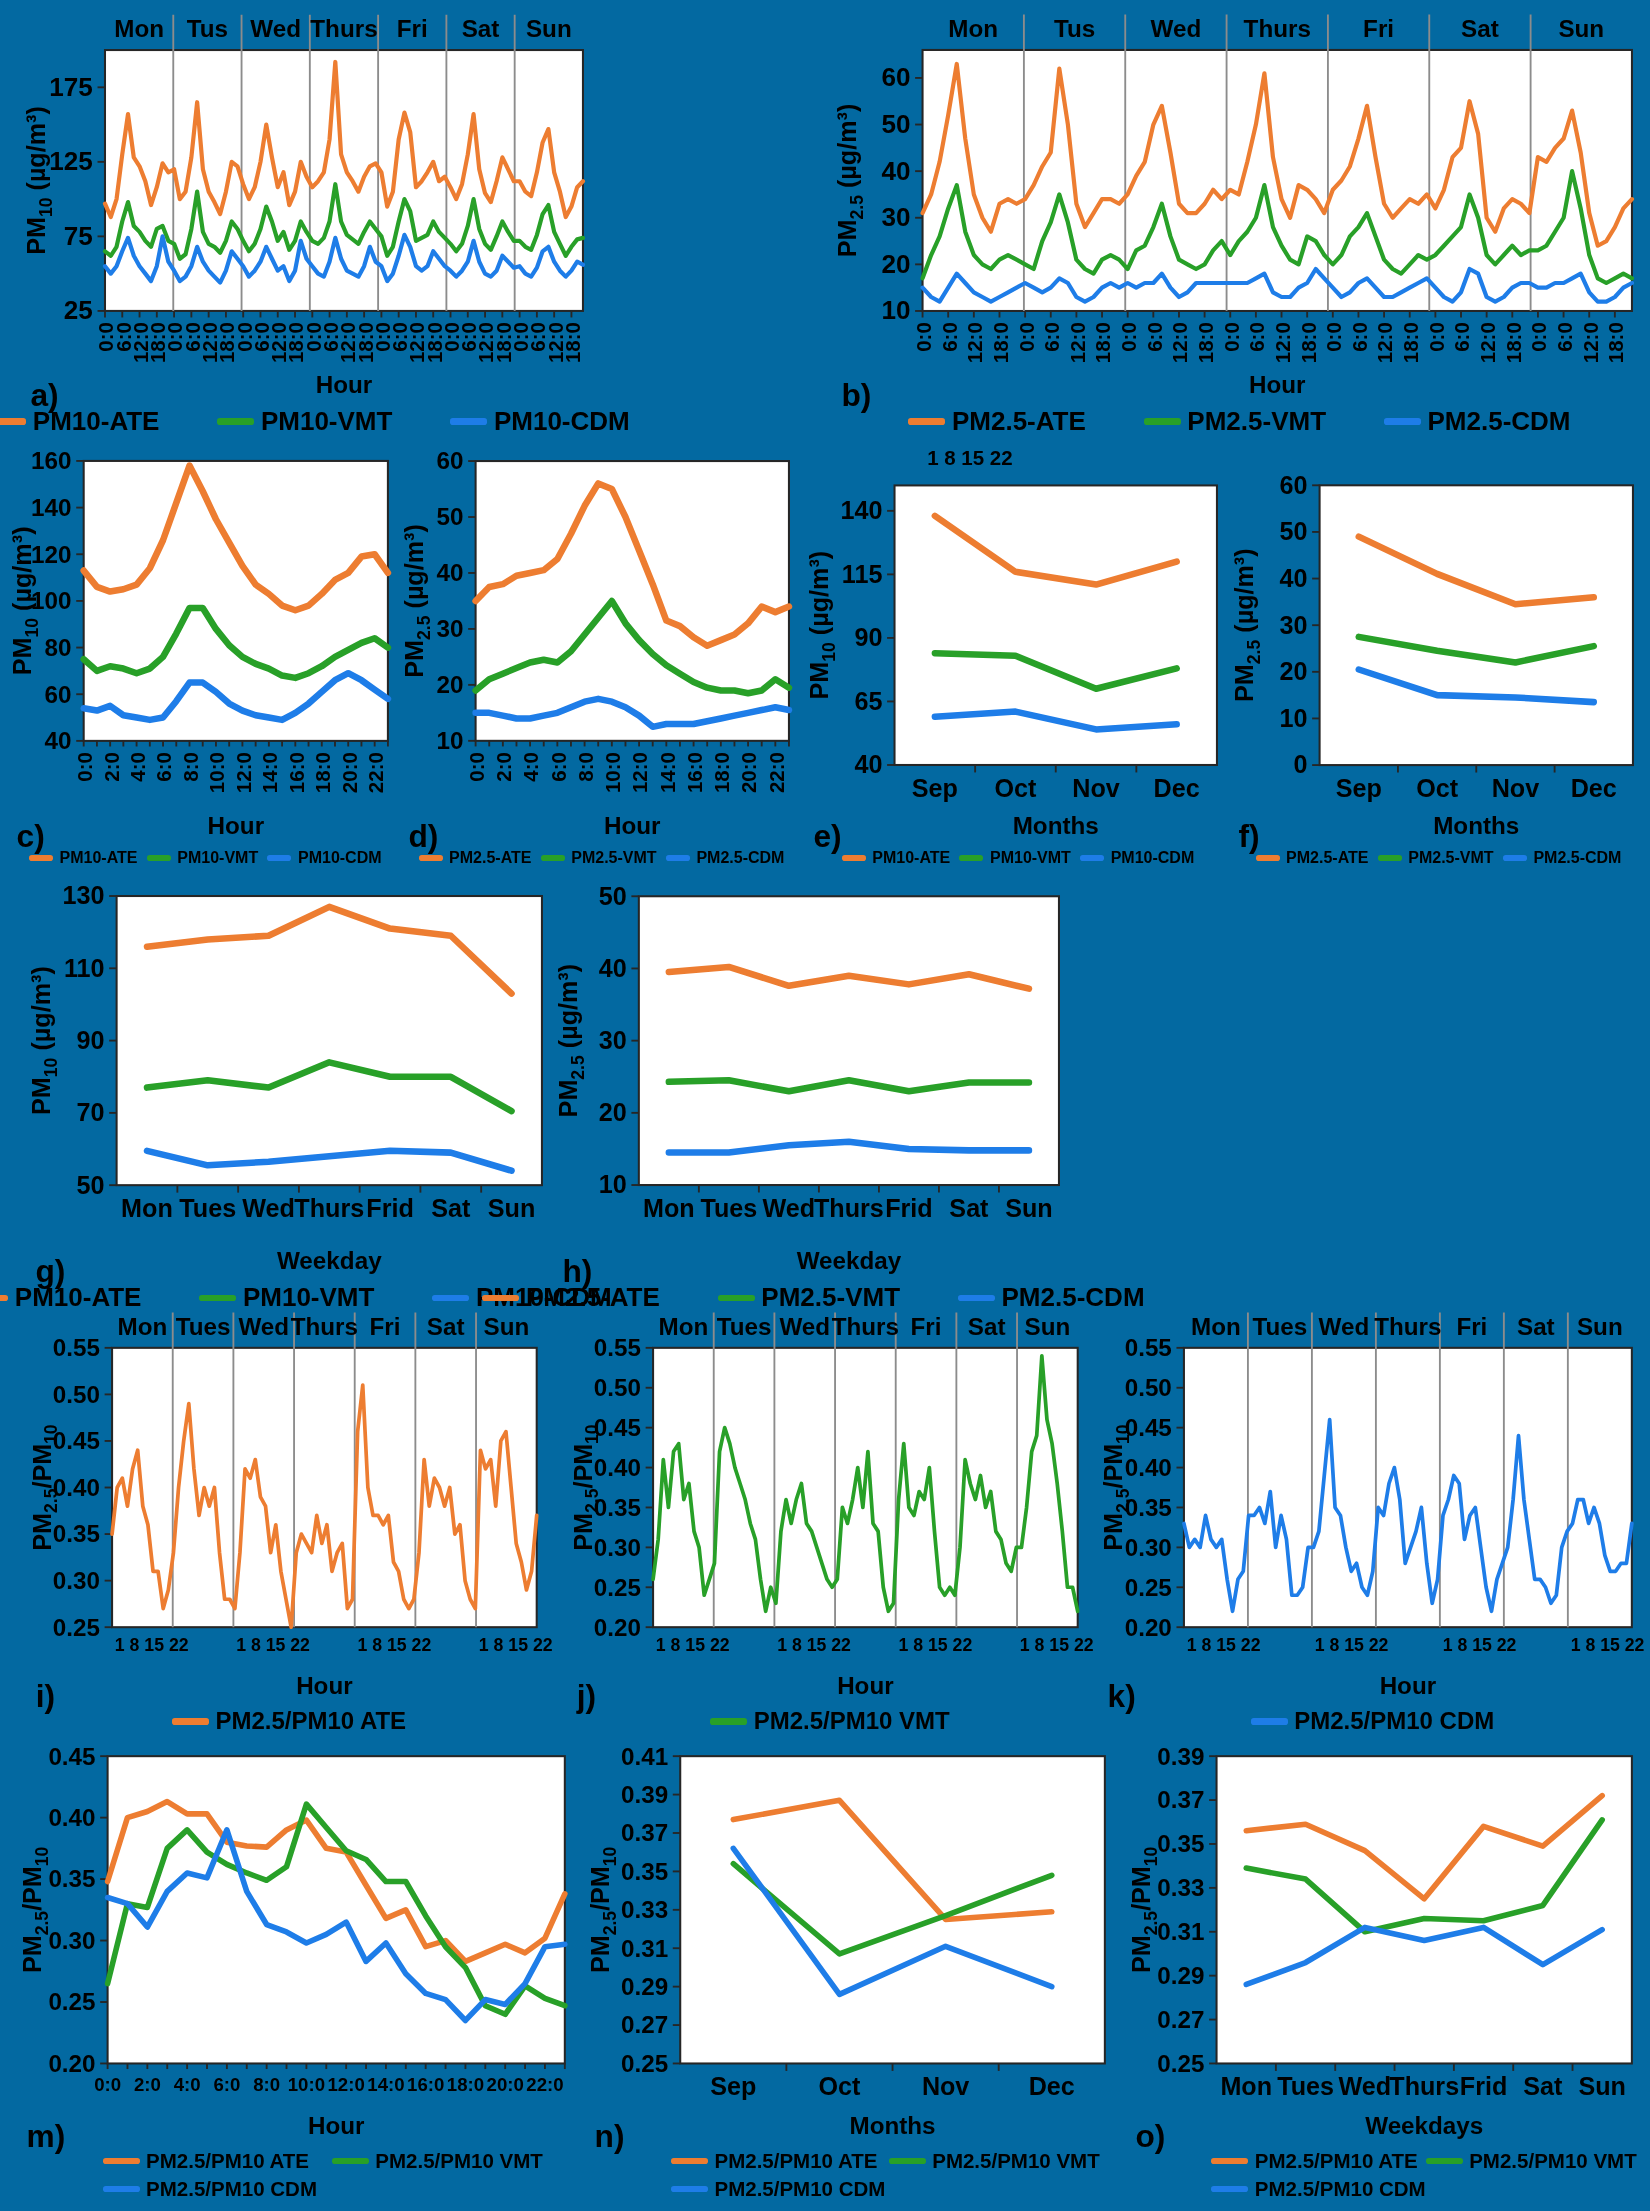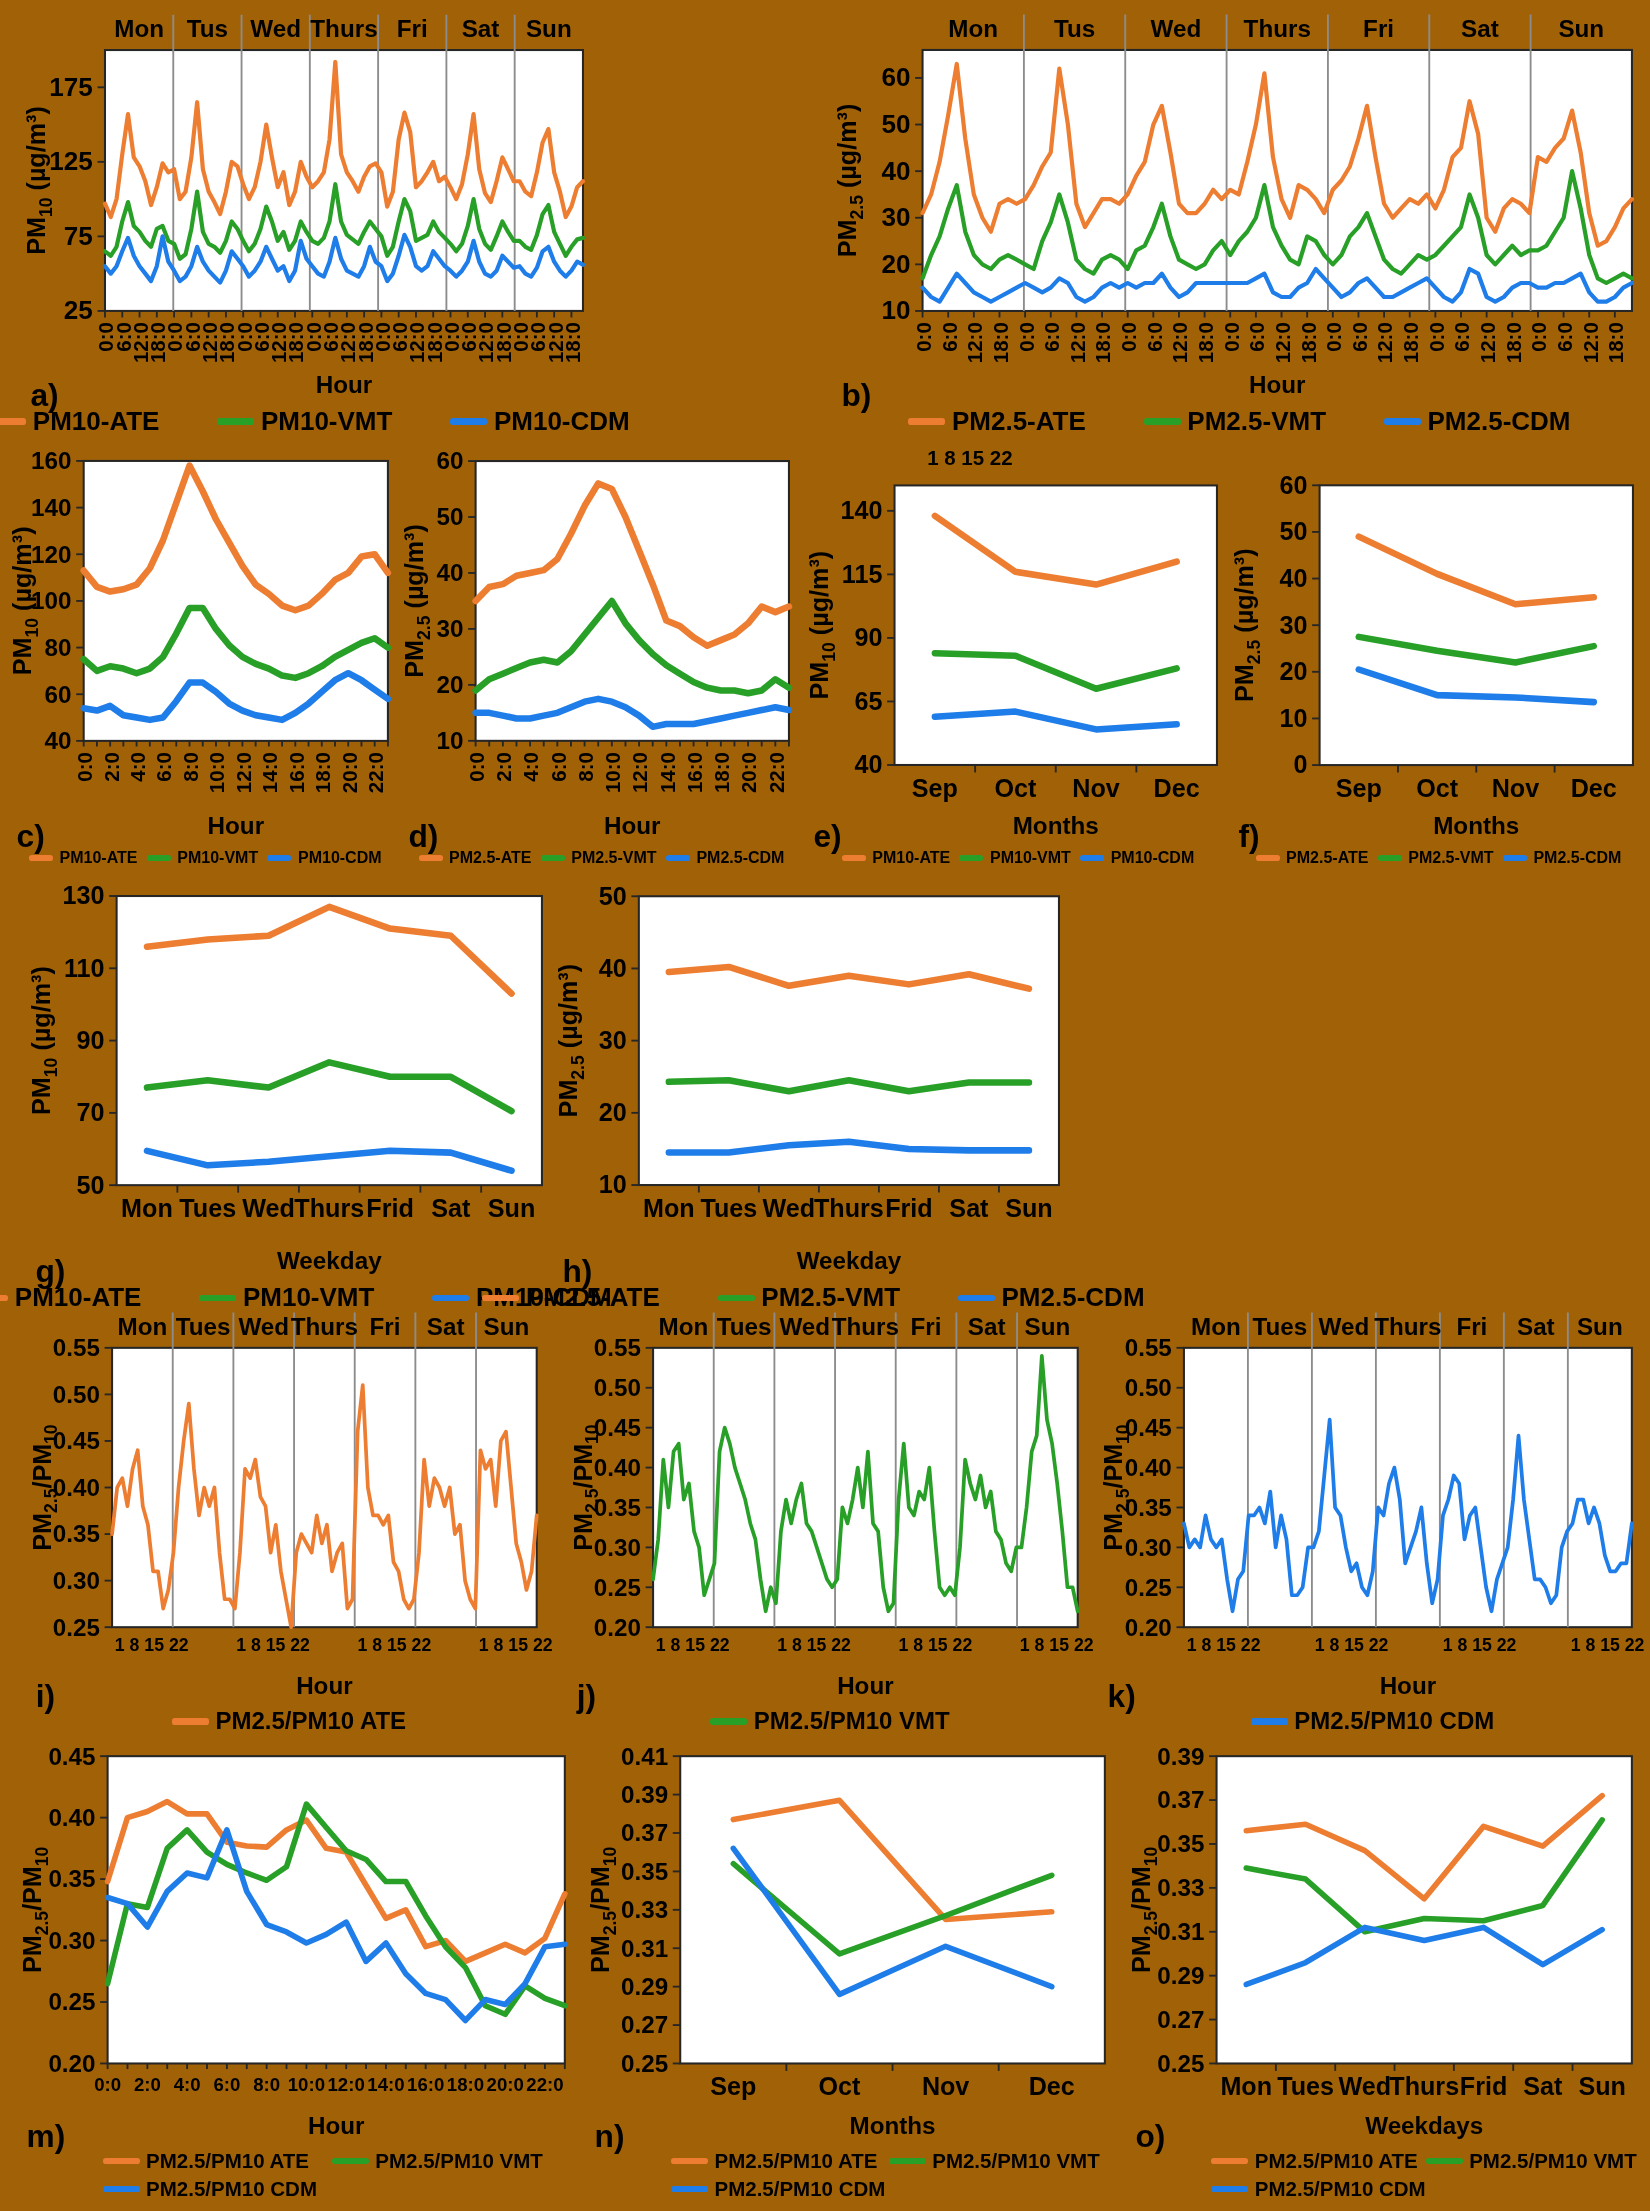--- a/index.html
+++ b/index.html
@@ -1,16 +1,16 @@
 <!DOCTYPE html>
 <html style="font-size:15px"><head>
 <meta charset="utf-8">
 <style>
   html,body{margin:0;padding:0;background:#fff}
-  #figure{position:relative;width:1650px;height:2211px;background:#a16207;font-family:"Liberation Sans",sans-serif}
+  #figure{position:relative;width:1650px;height:2211px;background:#0369a1;font-family:"Liberation Sans",sans-serif}
   .panel{position:absolute}
   svg{display:block;overflow:visible}
   text{font-weight:bold;fill:#000;font-family:"Liberation Sans",sans-serif}
   .legend{display:flex;justify-content:center;align-items:center;font-weight:bold;color:#000}
   .lg-big{gap:58px;font-size:26px;margin-top:-3.7px}
   .lg-small{gap:9.3px;font-size:16px;margin-top:-1.9px}
   .lg-mid{gap:9.3px;font-size:24px;margin-top:-3.7px}
   .lg-grid{display:grid;grid-template-columns:1fr 1fr;justify-items:start;row-gap:3.7px;font-size:20.5px;margin:-1.9px 0 0 84px;width:82%}
   .lg-item{display:flex;align-items:center;gap:6.5px;white-space:nowrap}
   .swatch{display:inline-block;width:37px;height:6.5px;border-radius:2.8px}

